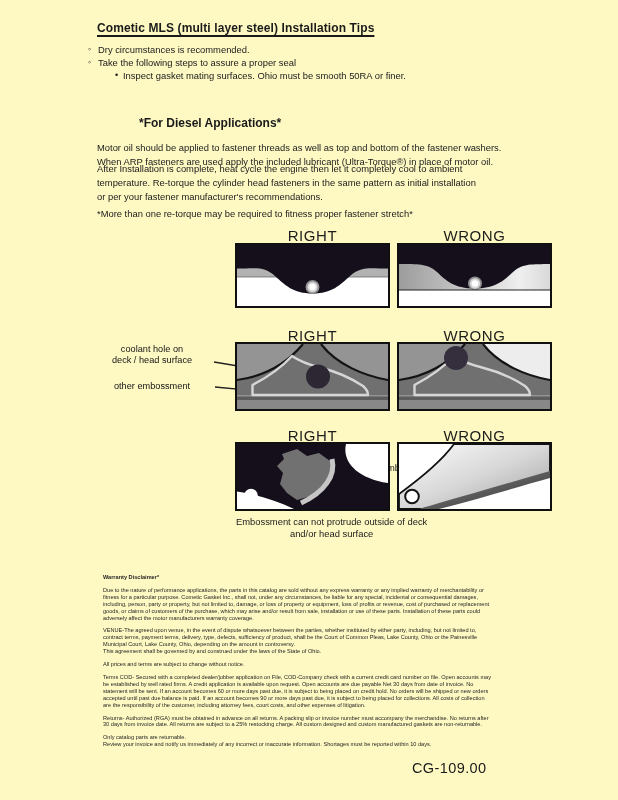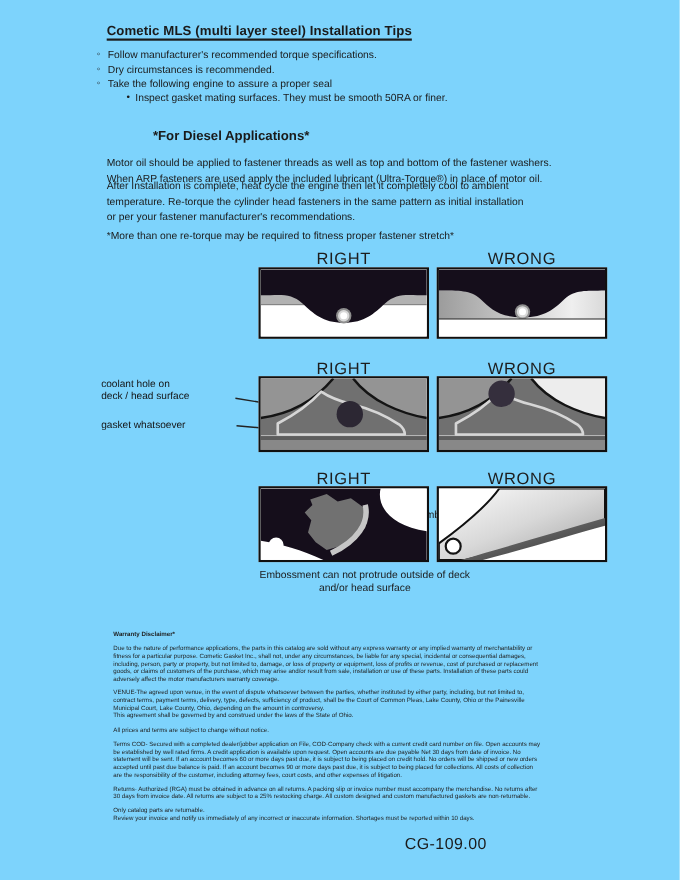--- a/index.html
+++ b/index.html
@@ -1,50 +1,49 @@
 <!DOCTYPE html>
 <html><head>
 <meta charset="utf-8">
 <style>
   html,body{margin:0;padding:0;background:#fff;}
-  .canvas{position:relative;width:618px;height:800px;background:#7dd3fc;overflow:hidden;
+  .canvas{position:relative;width:618px;height:800px;background:#fef9c3;overflow:hidden;
           font-family:"Liberation Sans",sans-serif;color:#1a1a1a;}
   .abs{position:absolute;}
   .title{font-size:12px;font-weight:bold;letter-spacing:.1px;
          text-decoration:underline;text-underline-offset:3px;text-decoration-thickness:1.5px;}
   .bullets{font-size:9.4px;line-height:13px;width:500px;}
   .b{padding-left:10px;position:relative;}
   .b::before{content:"\25E6";position:absolute;left:0;top:0;font-size:9px;}
   .sb{padding-left:8px;margin-left:27px;position:relative;}
   .sb::before{content:"\2022";position:absolute;left:0;top:0;font-size:9px;}
   .h2{font-size:12px;font-weight:bold;margin-left:42px;}
   .body-text{font-size:9.4px;line-height:13.9px;white-space:pre-line;width:470px;}
   .rw-label{font-size:15px;letter-spacing:.6px;color:#1d1d1d;width:155px;text-align:center;}
   .dbox{position:absolute;border:2.5px solid #101010;background:#fff;}
   .dbox svg{display:block;}
   .caption{font-size:9.4px;line-height:11.5px;white-space:pre-line;color:#1a1a1a;}
-  .side-label{font-size:9.2px;line-height:10.5px;text-align:left;white-space:pre-line;color:#141414;}
+  .side-label{font-size:9.2px;line-height:10.5px;text-align:center;white-space:pre-line;color:#141414;}
   .fineprint{width:434px;font-size:5.6px;line-height:6.9px;color:#1f1f1f;}
   .fp-head{font-weight:bold;margin:0 0 6px 0;}
   .fp{white-space:pre-line;margin:0 0 6px 0;}
   .code{font-size:14.5px;letter-spacing:.4px;color:#1a1a1a;}
   .leader{position:absolute;left:0;top:0;pointer-events:none;}
 </style>
 </head>
 <body>
 
 <div class="canvas">
 
   <div class="abs title" style="left:97px;top:21px;">Cometic MLS (multi layer steel) Installation Tips</div>
 
   <div class="abs bullets" style="left:88px;top:43px;">
-    <div class="b">Follow manufacturer's recommended torque specifications.</div>
     <div class="b">Dry circumstances is recommended.</div>
-    <div class="b">Take the following engine to assure a proper seal</div>
-    <div class="sb">Inspect gasket mating surfaces.  They must be smooth 50RA or finer.</div>
+    <div class="b">Take the following steps to assure a proper seal</div>
+    <div class="sb">Inspect gasket mating surfaces.  Ohio must be smooth 50RA or finer.</div>
   </div>
 
   <div class="abs h2" style="left:97px;top:116px;">*For Diesel Applications*</div>
   <div class="abs body-text" style="left:97px;top:141px;">Motor oil should be applied to fastener threads as well as top and bottom of the fastener washers.
 When ARP fasteners are used apply the included lubricant (Ultra-Torque®) in place of motor oil.</div>
   <div class="abs body-text" style="left:97px;top:162px;">After Installation is complete, heat cycle the engine then let it completely cool to ambient
 temperature. Re-torque the cylinder head fasteners in the same pattern as initial installation
 or per your fastener manufacturer's recommendations.</div>
   <div class="abs body-text" style="left:97px;top:207px;">*More than one re-torque may be required to fitness proper fastener stretch*</div>
 
@@ -83,21 +82,21 @@
       <line x1="0" y1="45" x2="151" y2="45" stroke="#222222" stroke-width="1"></line>
     </svg>
   </div>
 
 
   <div class="abs rw-label" style="left:235px;top:327px;">RIGHT</div>
   <div class="abs rw-label" style="left:397px;top:327px;">WRONG</div>
 
   <div class="abs side-label" style="left:92px;top:344px;width:120px;">coolant hole on
 deck / head surface</div>
-  <div class="abs side-label" style="left:92px;top:381px;width:120px;">gasket whatsoever</div>
+  <div class="abs side-label" style="left:92px;top:381px;width:120px;">other embossment</div>
 
   <svg class="leader" width="618" height="800" viewBox="0 0 618 800">
     <line x1="214" y1="362" x2="316" y2="379" stroke="#222" stroke-width="1.3"></line>
     <line x1="215" y1="387" x2="258" y2="391" stroke="#222" stroke-width="1.3"></line>
   </svg>
 
   <div class="dbox" style="left:235px;top:342px;width:151px;height:65px;">
     <svg width="151" height="65" viewBox="0 0 151 65" preserveAspectRatio="none">
       <rect x="0" y="0" width="151" height="65" fill="#949494"></rect>
       <path d="M0,36 C22,33 46,24 66,0 L84,0 C100,21 128,32 151,36 L151,65 L0,65 Z" fill="#707070"></path>
@@ -180,15 +179,15 @@
 be established by well rated firms.  A credit application is available upon request.  Open accounts are due payable Net 30 days from date of invoice.  No
 statement will be sent.  If an account becomes 60 or more days past due, it is subject to being placed on credit hold.  No orders will be shipped or new orders
 accepted until past due balance is paid.  If an account becomes 90 or more days past due, it is subject to being placed for collections.  All costs of collection
 are the responsibility of the customer, including attorney fees, court costs, and other expenses of litigation.</div>
     <div class="fp">Returns- Authorized (RGA) must be obtained in advance on all returns.  A packing slip or invoice number must accompany the merchandise.  No returns after
 30 days from invoice date.  All returns are subject to a 25% restocking charge.  All custom designed and custom manufactured gaskets are non-returnable.</div>
     <div class="fp">Only catalog parts are returnable.
 Review your invoice and notify us immediately of any incorrect or inaccurate information.  Shortages must be reported within 10 days.</div>
   </div>
 
-  <div class="abs code" style="left:368px;top:760px;text-align:right;">CG-109.00</div>
+  <div class="abs code" style="left:412px;top:760px;text-align:right;">CG-109.00</div>
 
 </div>
 
 </body></html>

